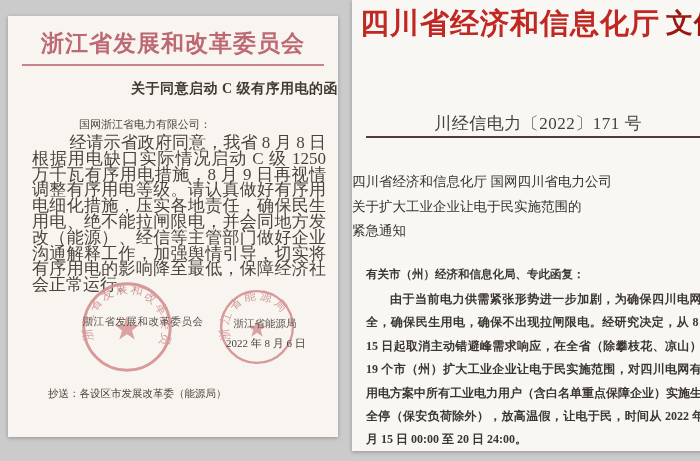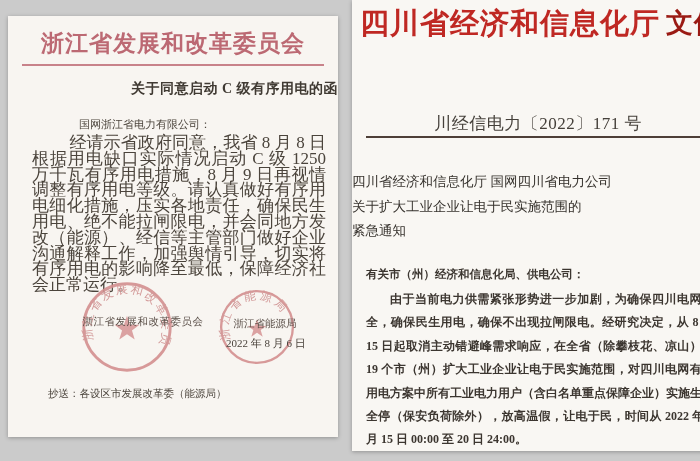--- a/index.html
+++ b/index.html
@@ -132,17 +132,17 @@
       </div>
       <div class="r-doctype">文件</div>
     </div>
     <div class="r-num">川经信电力〔2022〕171 号</div>
     <div class="r-rule"></div>
     <div class="r-title">
       <div>四川省经济和信息化厅  国网四川省电力公司</div>
       <div>关于扩大工业企业让电于民实施范围的</div>
       <div>紧急通知</div>
     </div>
-    <div class="r-addr">有关市（州）经济和信息化局、供电公司：</div>
+    <div class="r-addr">有关市（州）经济和信息化局、专此函复：</div>
     <p class="r-body">由于当前电力供需紧张形势进一步加剧，为确保四川电网安全，确保民生用电，确保不出现拉闸限电。经研究决定，从 8 月 15 日起取消主动错避峰需求响应，在全省（除攀枝花、凉山）的 19 个市（州）扩大工业企业让电于民实施范围，对四川电网有序用电方案中所有工业电力用户（含白名单重点保障企业）实施生产全停（保安负荷除外），放高温假，让电于民，时间从 2022 年 8 月 15 日 00:00 至 20 日 24:00。</p>
   </div>
 
 </div>
 
 </body></html>

